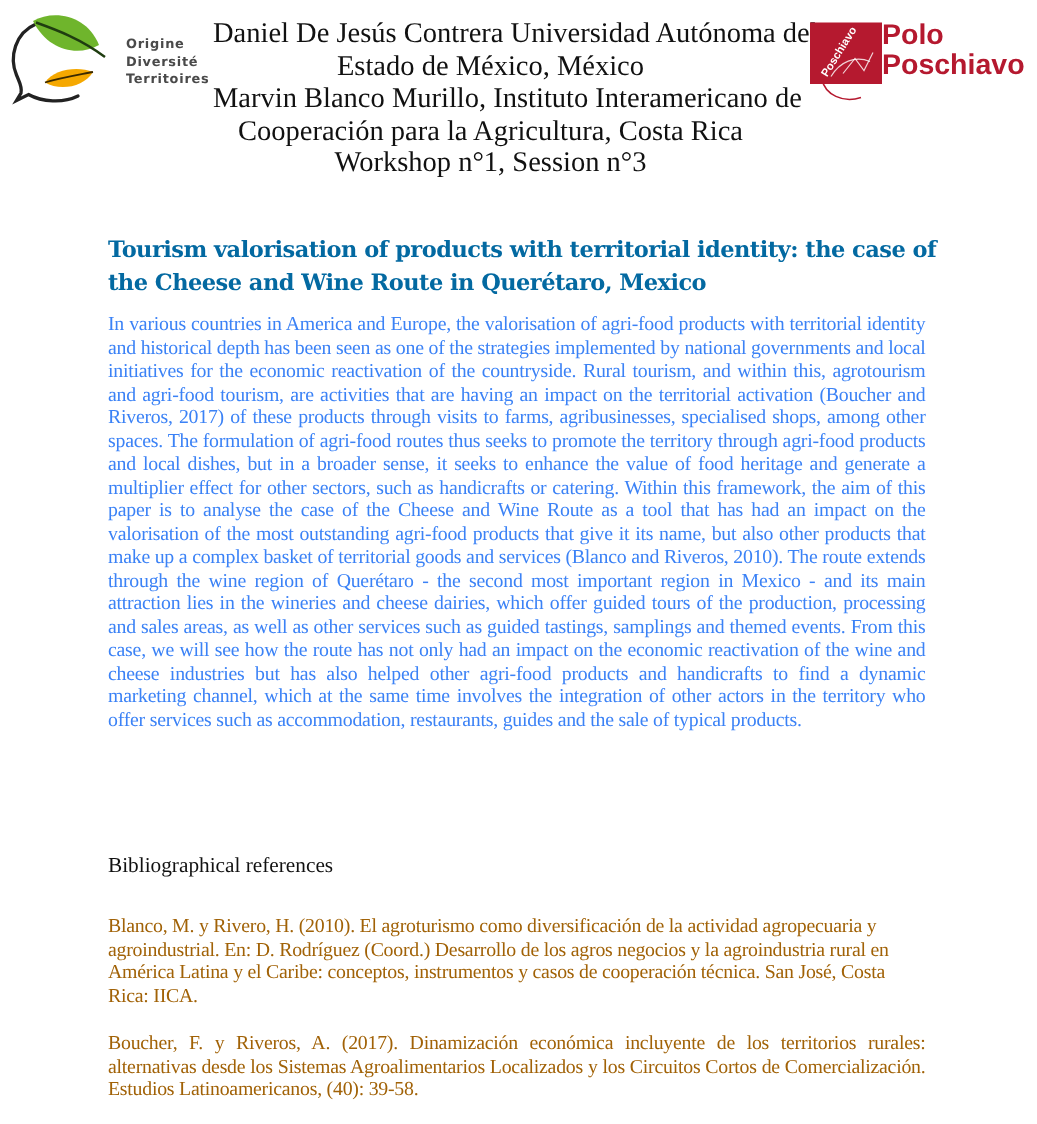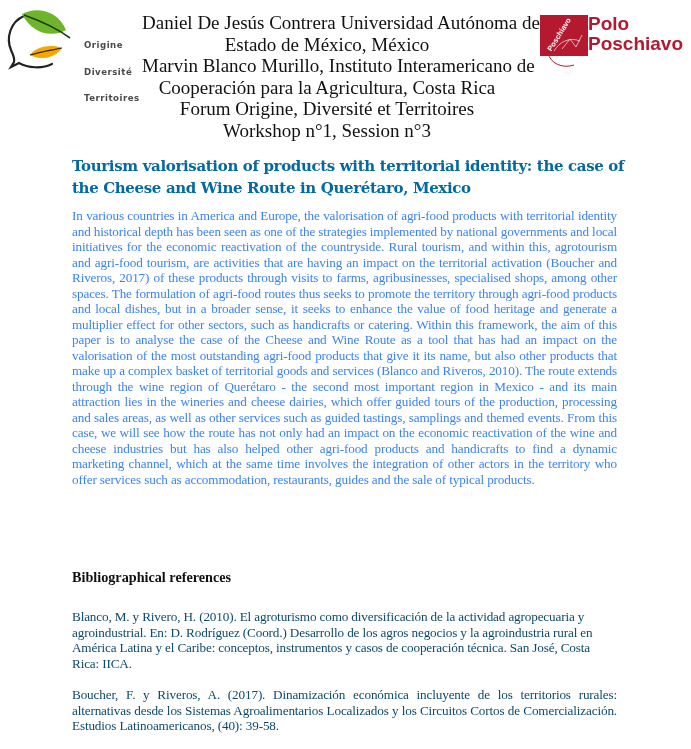--- a/index.html
+++ b/index.html
@@ -13,21 +13,21 @@
     }
     .logo-left {
       position: absolute; left: 2px; top: 4px; width: 140px; height: 66px;
     }
     .logo-left svg { position: absolute; left: 0; top: 0; }
     .logo-left .brand-text {
       position: absolute; left: 82px; top: 21px;
       font-family: "DejaVu Sans", sans-serif; font-size: 8.6px; font-weight: bold;
       line-height: 11.5px; color: #4a4a4a; letter-spacing: 0.5px;
     }
-    .logo-left .brand-text div { white-space: nowrap; margin-top: 15px; }
+    .logo-left .brand-text div { white-space: nowrap; }
     .header-affil {
       position: absolute; left: 142px; top: 12px; width: 370px;
       text-align: center; font-size: 19px; line-height: 21.5px; color: #111;
     }
     .header-affil div { white-space: nowrap; }
     .logo-right {
       position: absolute; left: 540px; top: 15px; width: 151px; height: 52px;
     }
     .logo-right .square {
       position: absolute; left: 0; top: 0; width: 48px; height: 41px; background: #b5192f;
@@ -43,25 +43,25 @@
       font-family: "DejaVu Serif", serif; font-weight: bold;
       font-size: 15px; line-height: 22px; color: #0369a1; letter-spacing: -0.35px;
     }
     .abstract {
       position: absolute; left: 72px; top: 208px; width: 545px;
       font-size: 13.2px; line-height: 15.5px; text-align: justify; color: #3b82f6;
       letter-spacing: -0.15px;
     }
     .refs-heading {
       position: absolute; left: 72px; top: 568px;
-      font-weight: bold; font-size: 14.2px; line-height: 18px;
+      font-weight: normal; font-size: 14.2px; line-height: 18px;
     }
     .ref {
       position: absolute; left: 72px; width: 545px;
-      font-size: 13.2px; line-height: 15.5px; text-align: justify; color: #0c4a6e;
+      font-size: 13.2px; line-height: 15.5px; text-align: justify; color: #a16207;
       letter-spacing: -0.15px;
     }
     .ref-1 { top: 609px; text-align: left; }
     .ref-2 { top: 687px; }
   </style>
 </head>
 <body>
 
 <div class="logo-left">
   <svg width="80" height="66" viewBox="0 0 80 66">
@@ -79,21 +79,20 @@
     <div>Diversité</div>
     <div>Territoires</div>
   </div>
 </div>
 
 <div class="header-affil">
   <div>Daniel De Jesús Contrera Universidad Autónoma del</div>
   <div>Estado de México, México</div>
   <div>Marvin Blanco Murillo, Instituto Interamericano de</div>
   <div>Cooperación para la Agricultura, Costa Rica</div>
-  <div>Forum Origine, Diversité et Territoires</div>
   <div>Workshop n°1, Session n°3</div>
 </div>
 
 <div class="logo-right">
   <div class="square"></div>
   <svg width="60" height="56" viewBox="0 0 60 56">
     <path d="M8 38 C10 48, 22 54, 34 50" fill="none" stroke="#b5192f" stroke-width="1"></path>
     <path d="M14 36 C20 26, 30 22, 40 26" fill="none" stroke="#ffffff" stroke-width="0.8" opacity="0.8"></path>
     <path d="M22 34 L30 24 L36 32 L42 20" fill="none" stroke="#ffffff" stroke-width="0.8" opacity="0.8"></path>
     <text x="6" y="33" transform="rotate(-58 12 30)" font-family="Liberation Sans, sans-serif" font-size="7.5" font-weight="bold" fill="#ffffff">Poschiavo</text>

